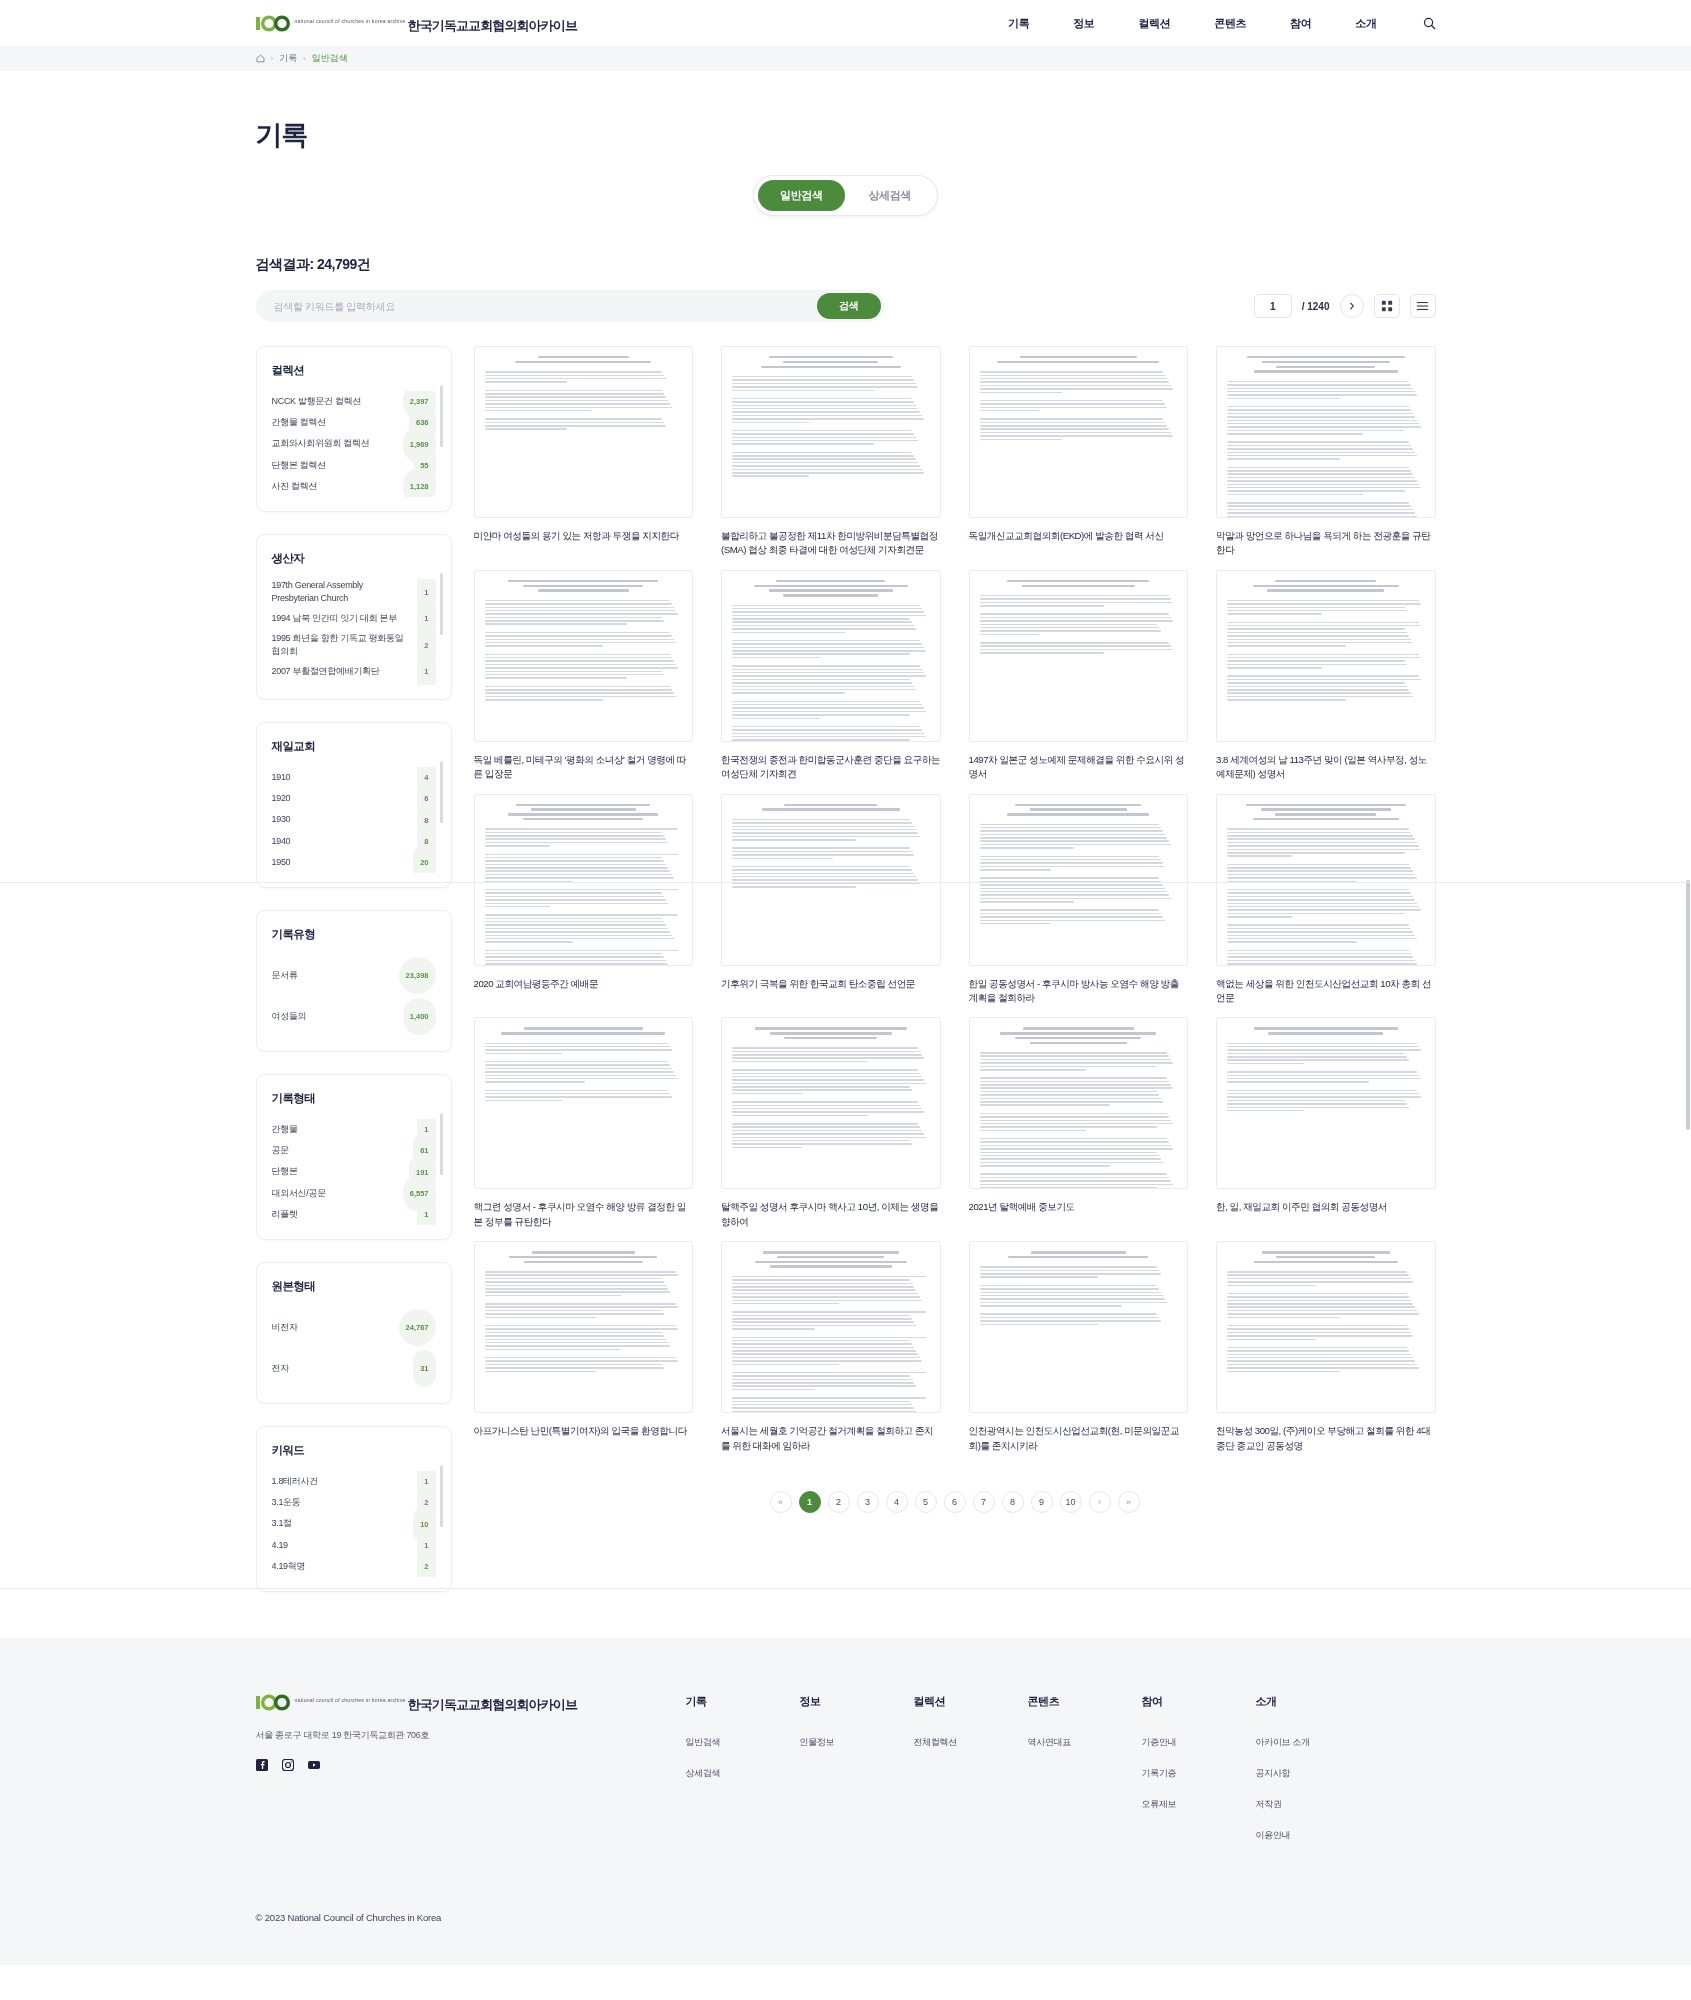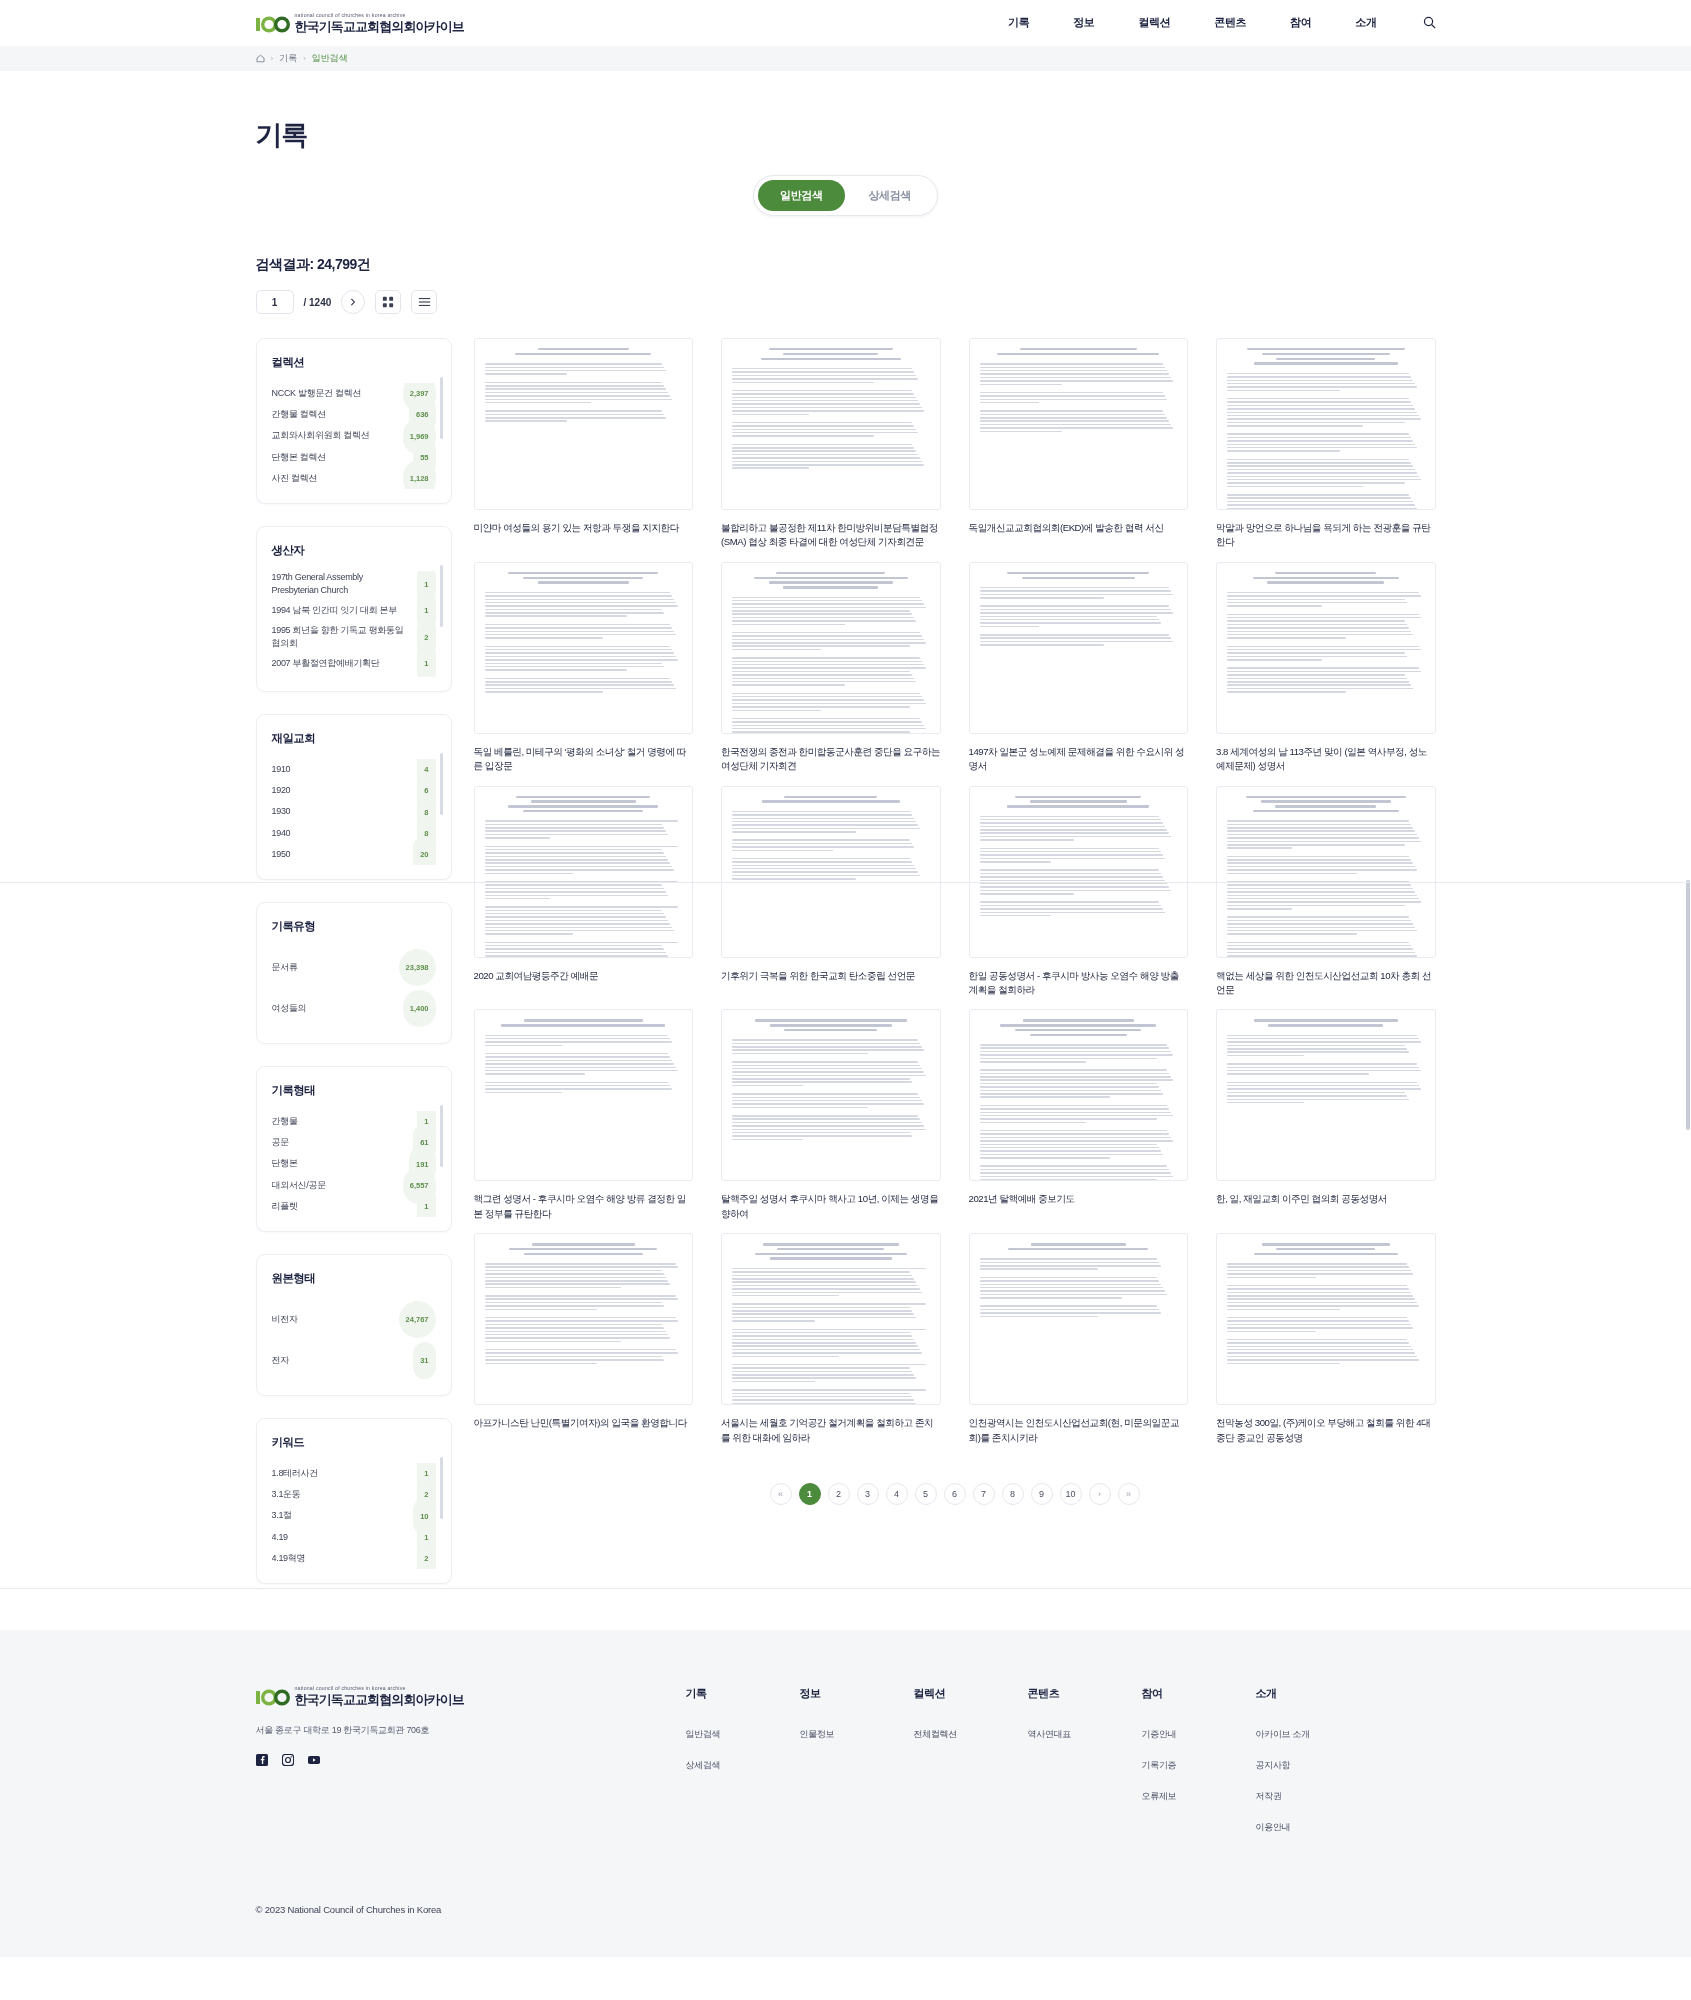--- a/index.html
+++ b/index.html
@@ -15,21 +15,21 @@
 
   
   .site-header{
     height:46px;background:#fff;display:flex;align-items:center;
     padding:0 0 0 0;position:relative;
   }
   .hdr-inner{width:1180px;margin:0 auto;display:flex;align-items:center;justify-content:space-between;}
   .logo{display:flex;flex-direction:column;justify-content:center;line-height:1;}
   .logo-row{display:flex;align-items:flex-end;gap:5px;}
   .logo-mark{display:flex;align-items:center;}
-  .logo-txts{display:flex;flex-direction:column;gap:2px;}
+  .logo-txts{display:flex;flex-direction:row;gap:2px;}
   .logo-eng{font-size:5.2px;letter-spacing:.2px;color:#555b6e;white-space:nowrap;}
   .logo-kor{font-size:13px;font-weight:700;color:#1d2340;letter-spacing:-.9px;white-space:nowrap;}
   .nav{display:flex;align-items:center;gap:0;}
   .nav a{
     font-size:11px;font-weight:700;color:#1d2340;text-decoration:none;
     padding:0 22px;letter-spacing:-.4px;white-space:nowrap;
   }
   .nav .search-btn{margin-left:24px;display:flex;align-items:center;cursor:pointer;}
 
   
@@ -232,20 +232,24 @@
     <div class="mode-row">
       <div class="mode-toggle">
         <button class="mode-btn active">일반검색</button>
         <button class="mode-btn">상세검색</button>
       </div>
     </div>
 
     <div class="result-count">검색결과: 24,799건</div>
 
     <div class="search-row">
+      <div class="search-box">
+        <input type="text" placeholder="검색할 키워드를 입력하세요" style="">
+        <button class="search-submit">검색</button>
+      </div>
       <div class="pager-tools">
         <div class="page-input-group">
           <div class="page-num-box">1</div>
           <span class="page-total">/ 1240</span>
           <div class="round-btn">
             <svg width="6" height="8" viewBox="0 0 6 10" fill="none" stroke="#2b3046" stroke-width="1.4">
                 <path d="M1 1l3.6 4L1 9"></path>
               </svg>
           </div>
         </div>

